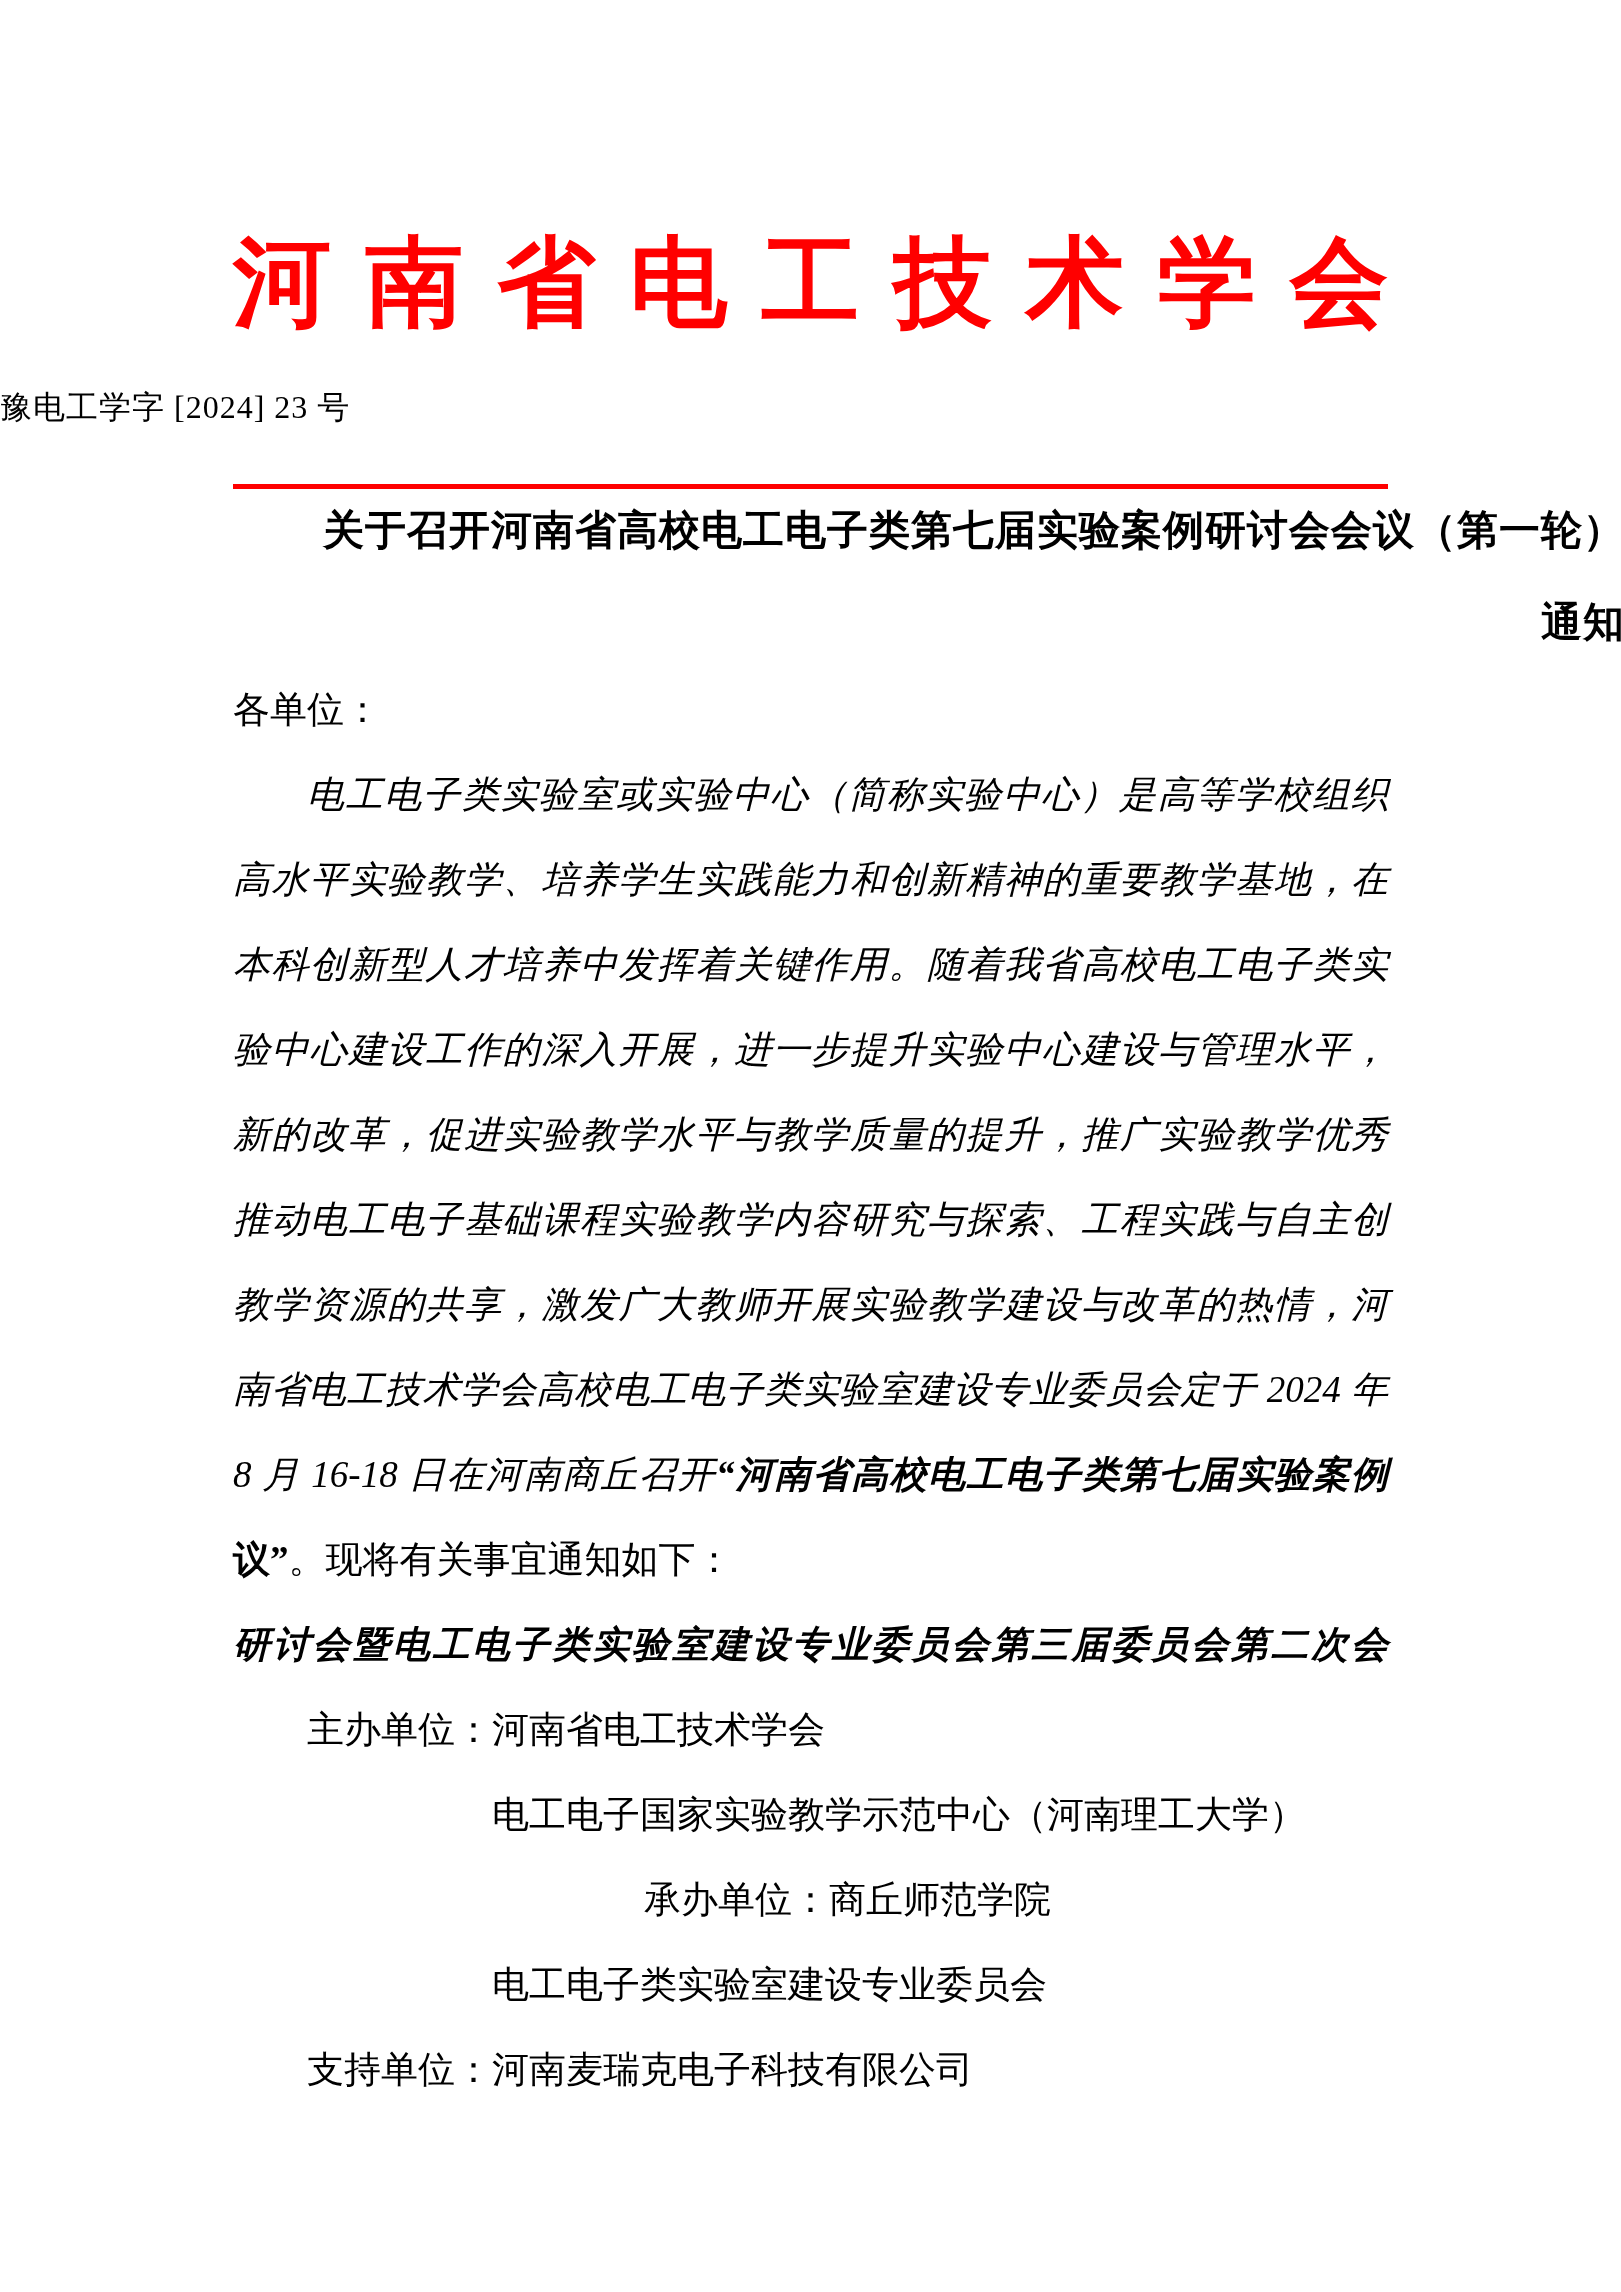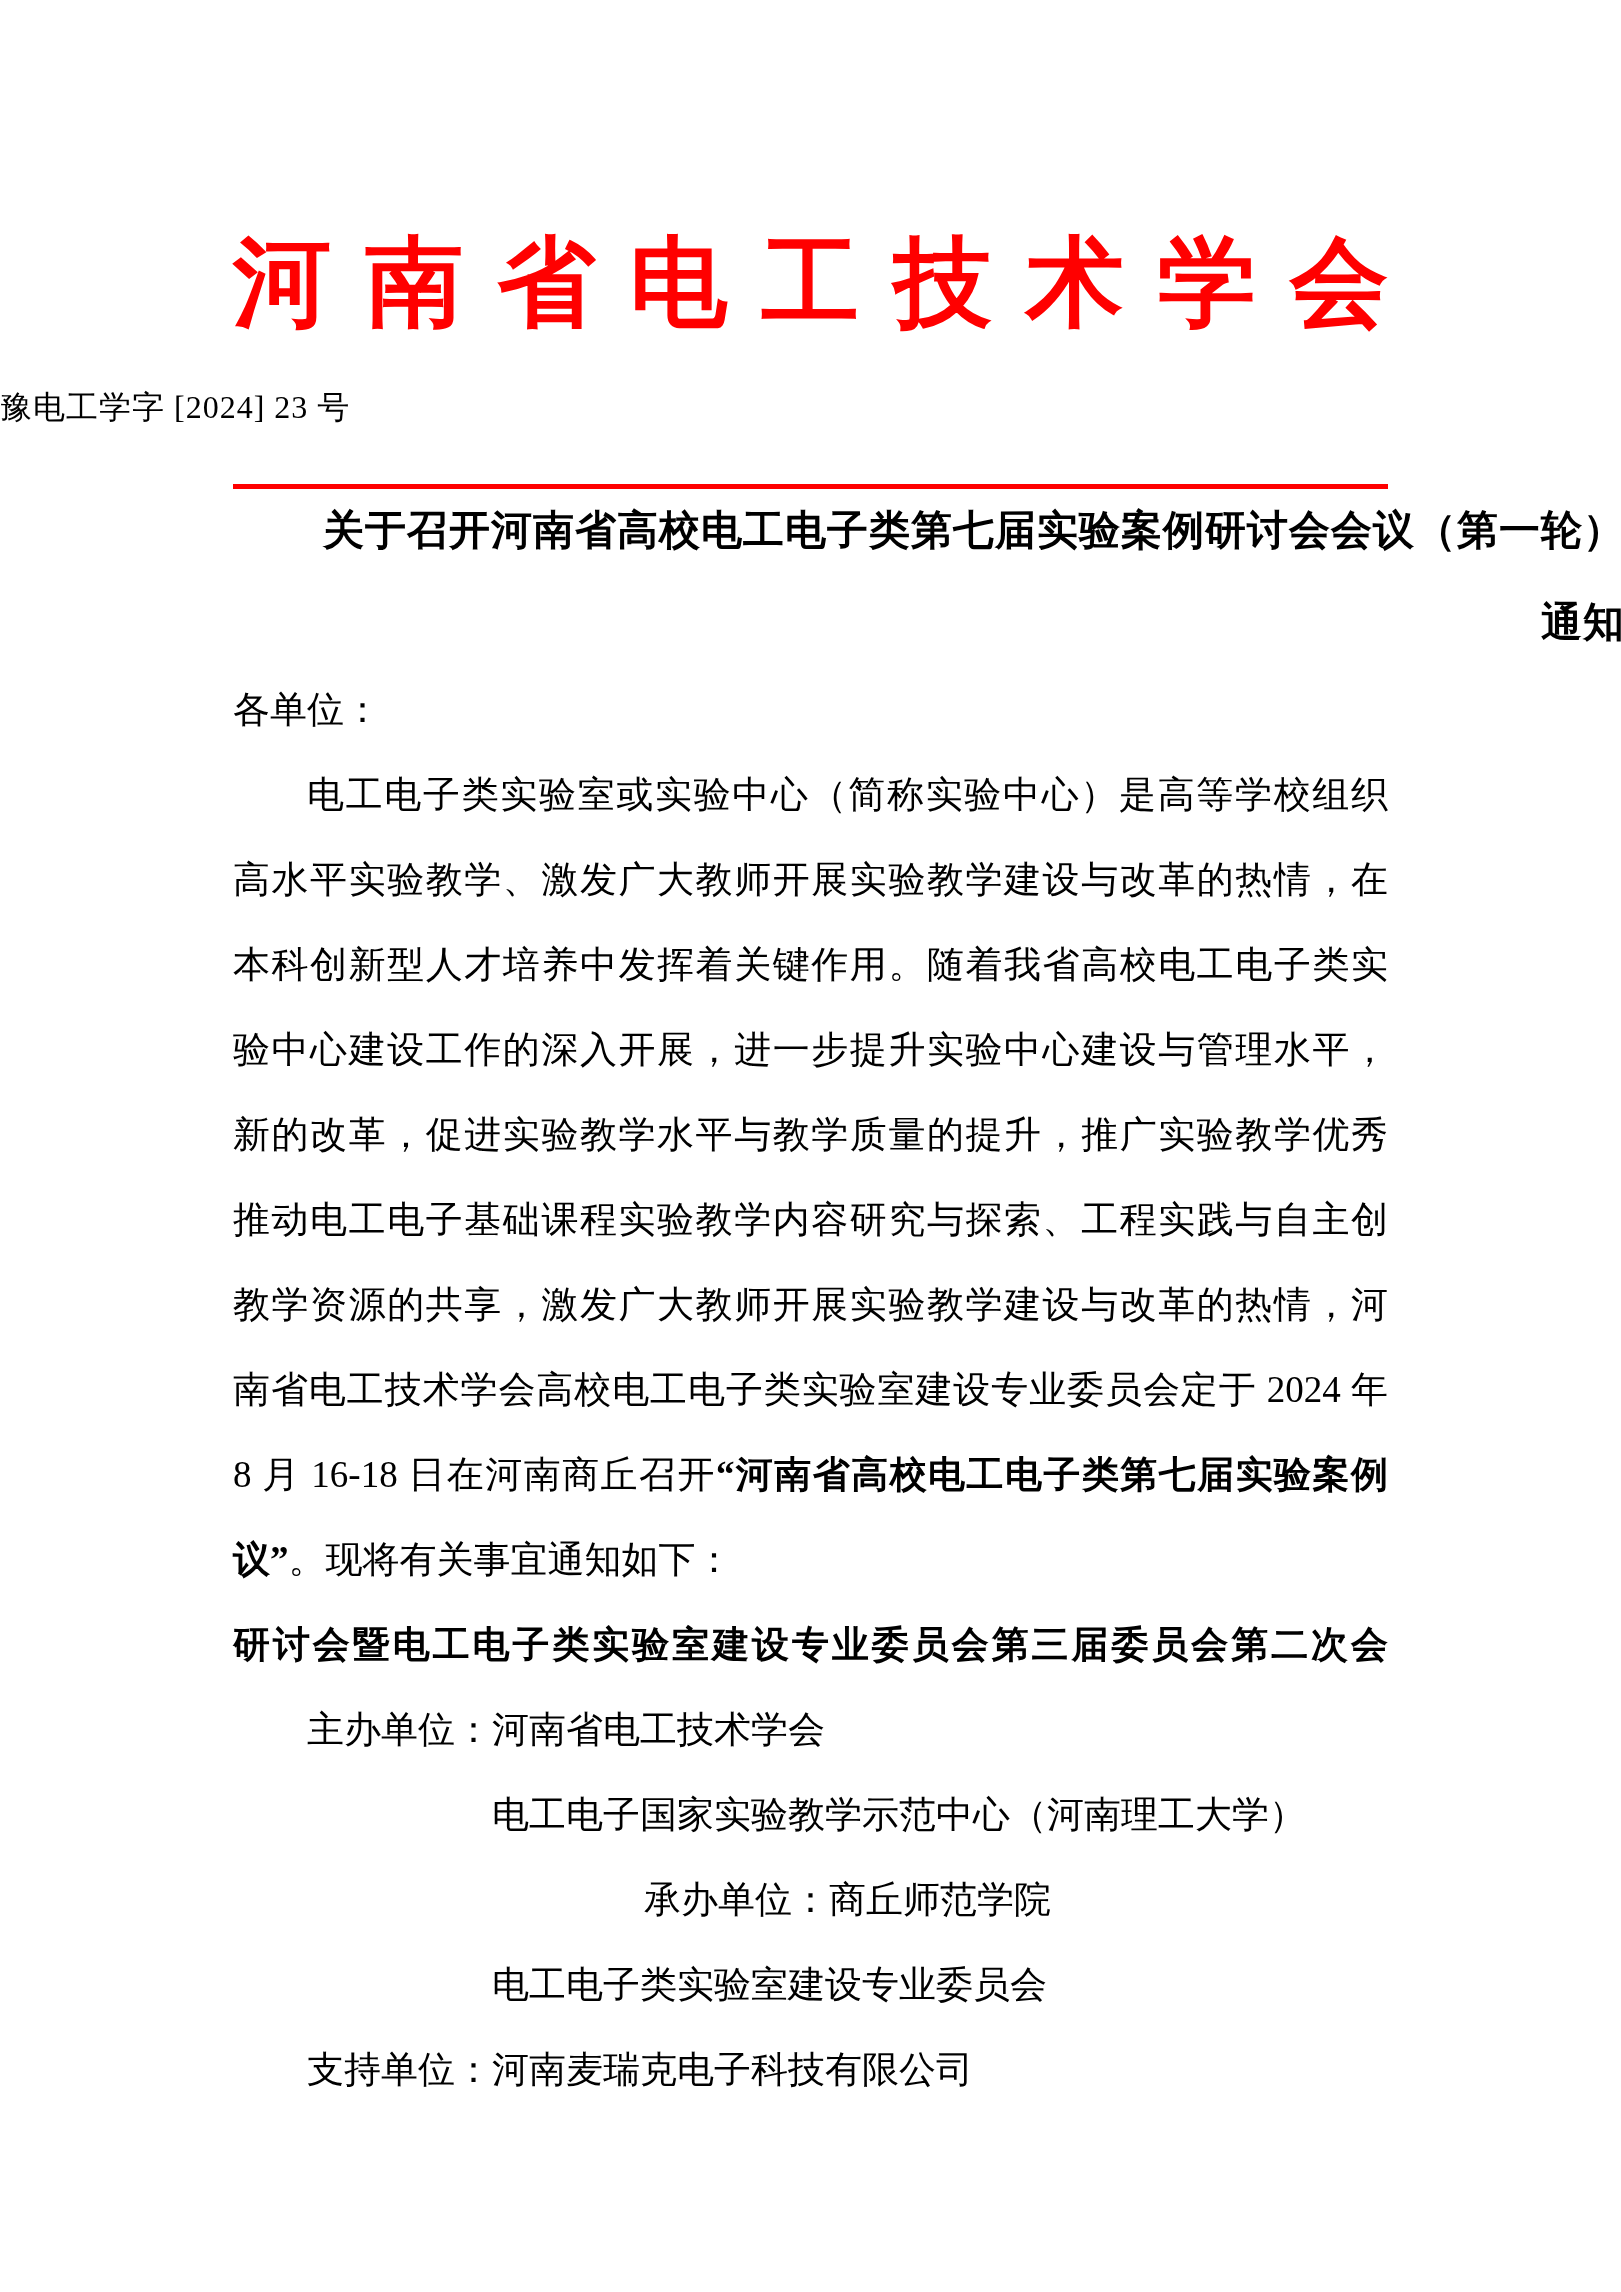--- a/index.html
+++ b/index.html
@@ -44,20 +44,21 @@
   .body-block{
     position:absolute;
     top:667px;left:233px;width:1155px;
     font-size:37px;line-height:85px;
   }
   .body-block .line{min-height:85px;}
   .body-block .just{
     text-align:justify;
     text-align-last:justify;
     text-justify:inter-character;
+    font-style:italic;
   }
   .body-block .b{
     font-weight:700;
   }
 </style>
 </head>
 <body>
 
 <div class="page">
   <div class="masthead" style="color: rgb(255, 0, 0);">
@@ -73,21 +74,21 @@
     </div>
   <div class="doc-no">豫电工学字 [2024] 23 号</div>
   <div class="red-rule" style="background: rgb(255, 0, 0);"></div>
   <div class="heading">
     <div>关于召开河南省高校电工电子类第七届实验案例研讨会会议（第一轮）</div>
     <div>通知</div>
   </div>
   <div class="body-block" id="body-lines">
       <div class="line"><span>各单位：</span></div>
       <div class="line just" style="text-indent: 2em;"><span>电工电子类实验室或实验中心（简称实验中心）是高等学校组织</span></div>
-      <div class="line just"><span>高水平实验教学、激发广大教师开展实验教学建设与改革的热情，在</span></div>
+      <div class="line just"><span>高水平实验教学、培养学生实践能力和创新精神的重要教学基地，在</span></div>
       <div class="line just"><span>本科创新型人才培养中发挥着关键作用。随着我省高校电工电子类实</span></div>
       <div class="line just"><span>验中心建设工作的深入开展，进一步提升实验中心建设与管理水平，</span></div>
       <div class="line just"><span>新的改革，促进实验教学水平与教学质量的提升，推广实验教学优秀</span></div>
       <div class="line just"><span>推动电工电子基础课程实验教学内容研究与探索、工程实践与自主创</span></div>
       <div class="line just"><span>教学资源的共享，激发广大教师开展实验教学建设与改革的热情，河</span></div>
       <div class="line just"><span>南省电工技术学会高校电工电子类实验室建设专业委员会定于 2024 年</span></div>
       <div class="line just"><span>8 月 16-18 日在河南商丘召开</span><span class="b">“河南省高校电工电子类第七届实验案例</span></div>
       <div class="line"><span class="b">议”</span><span>。现将有关事宜通知如下：</span></div>
       <div class="line just"><span class="b">研讨会暨电工电子类实验室建设专业委员会第三届委员会第二次会</span></div>
       <div class="line" style="text-indent: 2em;"><span>主办单位：河南省电工技术学会</span></div>

